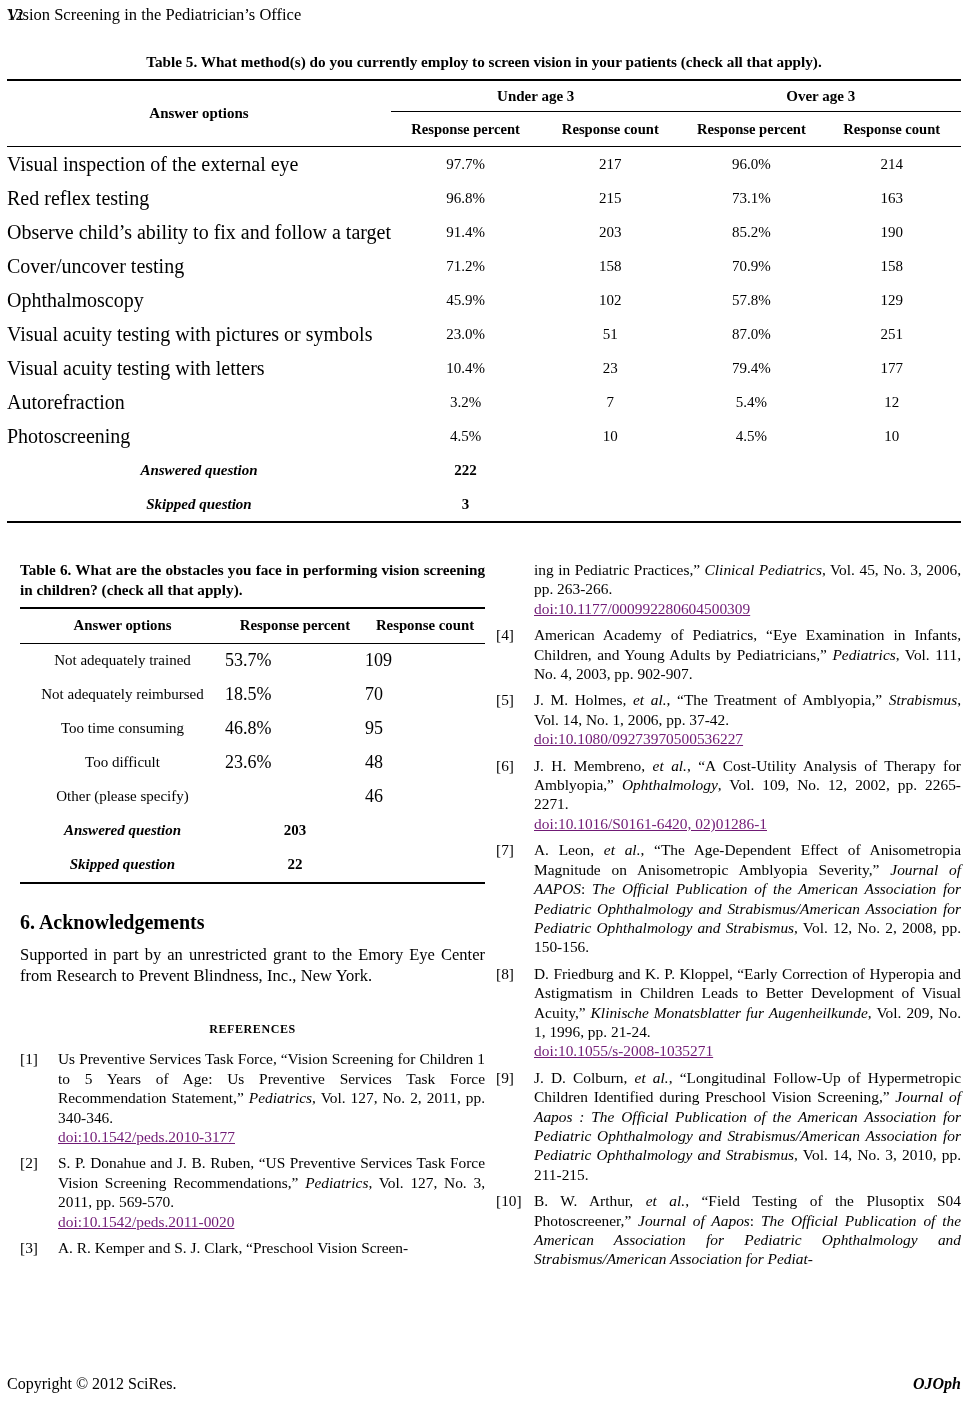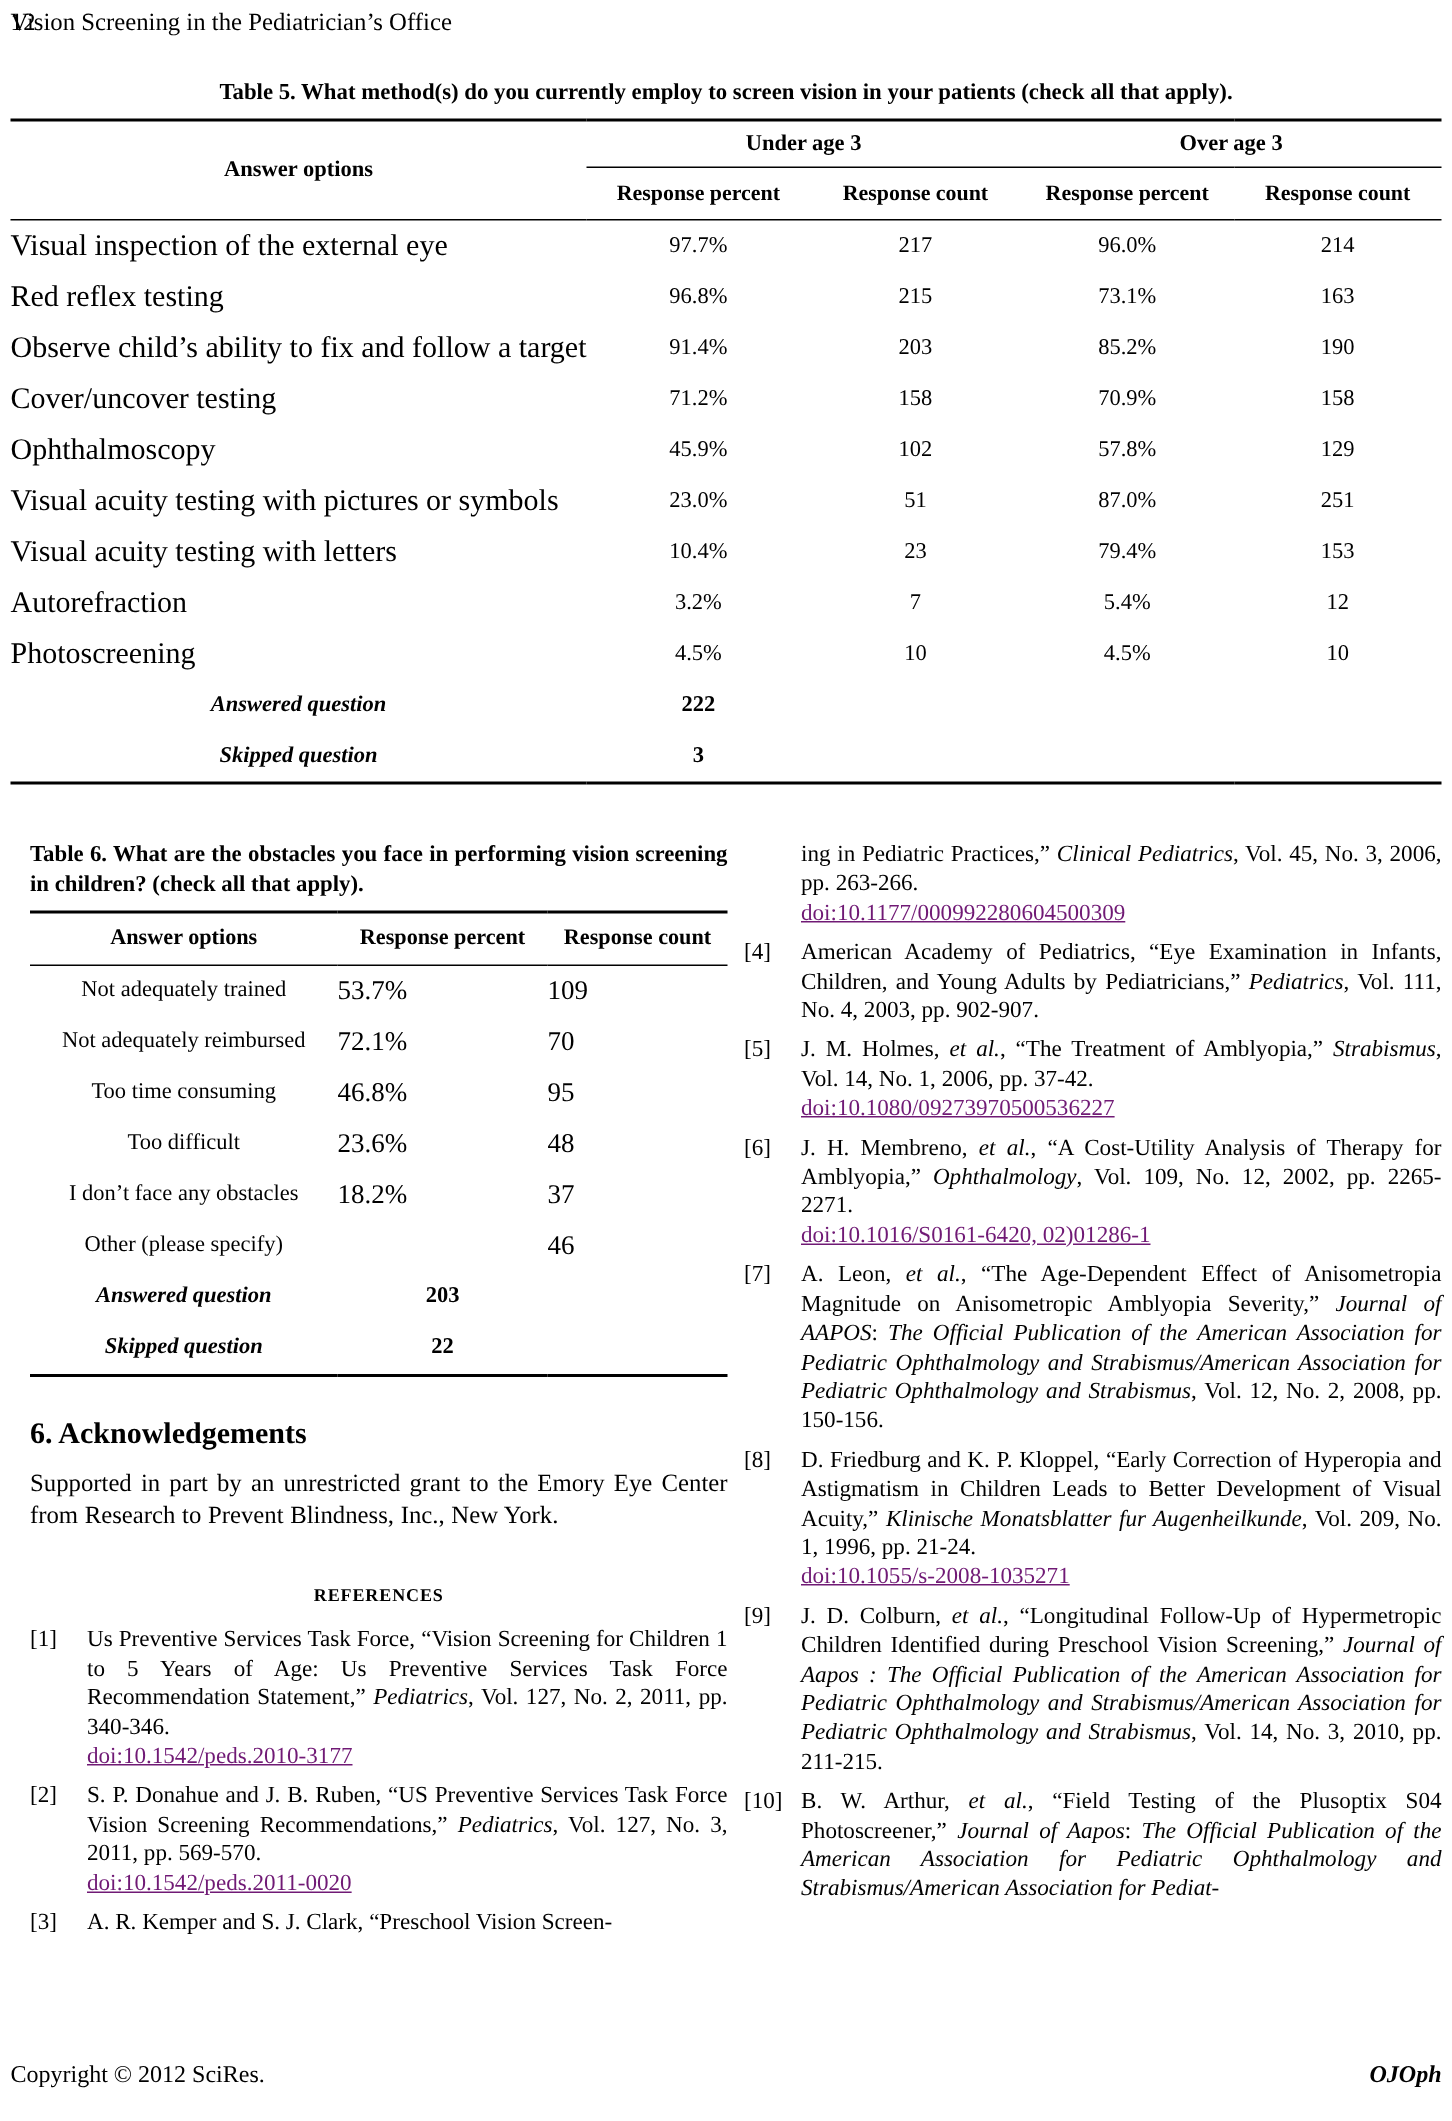--- a/index.html
+++ b/index.html
@@ -295,21 +295,21 @@
           <td class="num">23.0%</td>
           <td class="num">51</td>
           <td class="num">87.0%</td>
           <td class="num">251</td>
         </tr>
         <tr>
           <td class="opt">Visual acuity testing with letters</td>
           <td class="num">10.4%</td>
           <td class="num">23</td>
           <td class="num">79.4%</td>
-          <td class="num">153</td>
+          <td class="num">177</td>
         </tr>
         <tr>
           <td class="opt">Autorefraction</td>
           <td class="num">3.2%</td>
           <td class="num">7</td>
           <td class="num">5.4%</td>
           <td class="num">12</td>
         </tr>
         <tr>
           <td class="opt">Photoscreening</td>
@@ -354,37 +354,32 @@
         </tr>
       </thead>
       <tbody>
         <tr>
           <td class="opt">Not adequately trained</td>
           <td class="num">53.7%</td>
           <td class="num">109</td>
         </tr>
         <tr>
           <td class="opt">Not adequately reimbursed</td>
-          <td class="num">72.1%</td>
+          <td class="num">18.5%</td>
           <td class="num">70</td>
         </tr>
         <tr>
           <td class="opt">Too time consuming</td>
           <td class="num">46.8%</td>
           <td class="num">95</td>
         </tr>
         <tr>
           <td class="opt">Too difficult</td>
           <td class="num">23.6%</td>
           <td class="num">48</td>
-        </tr>
-        <tr>
-          <td class="opt">I don’t face any obstacles</td>
-          <td class="num">18.2%</td>
-          <td class="num">37</td>
         </tr>
         <tr>
           <td class="opt">Other (please specify)</td>
           <td class="num"></td>
           <td class="num">46</td>
         </tr>
         <tr>
           <td class="summary-label">Answered question</td>
           <td class="summary-val">203</td>
           <td></td>

